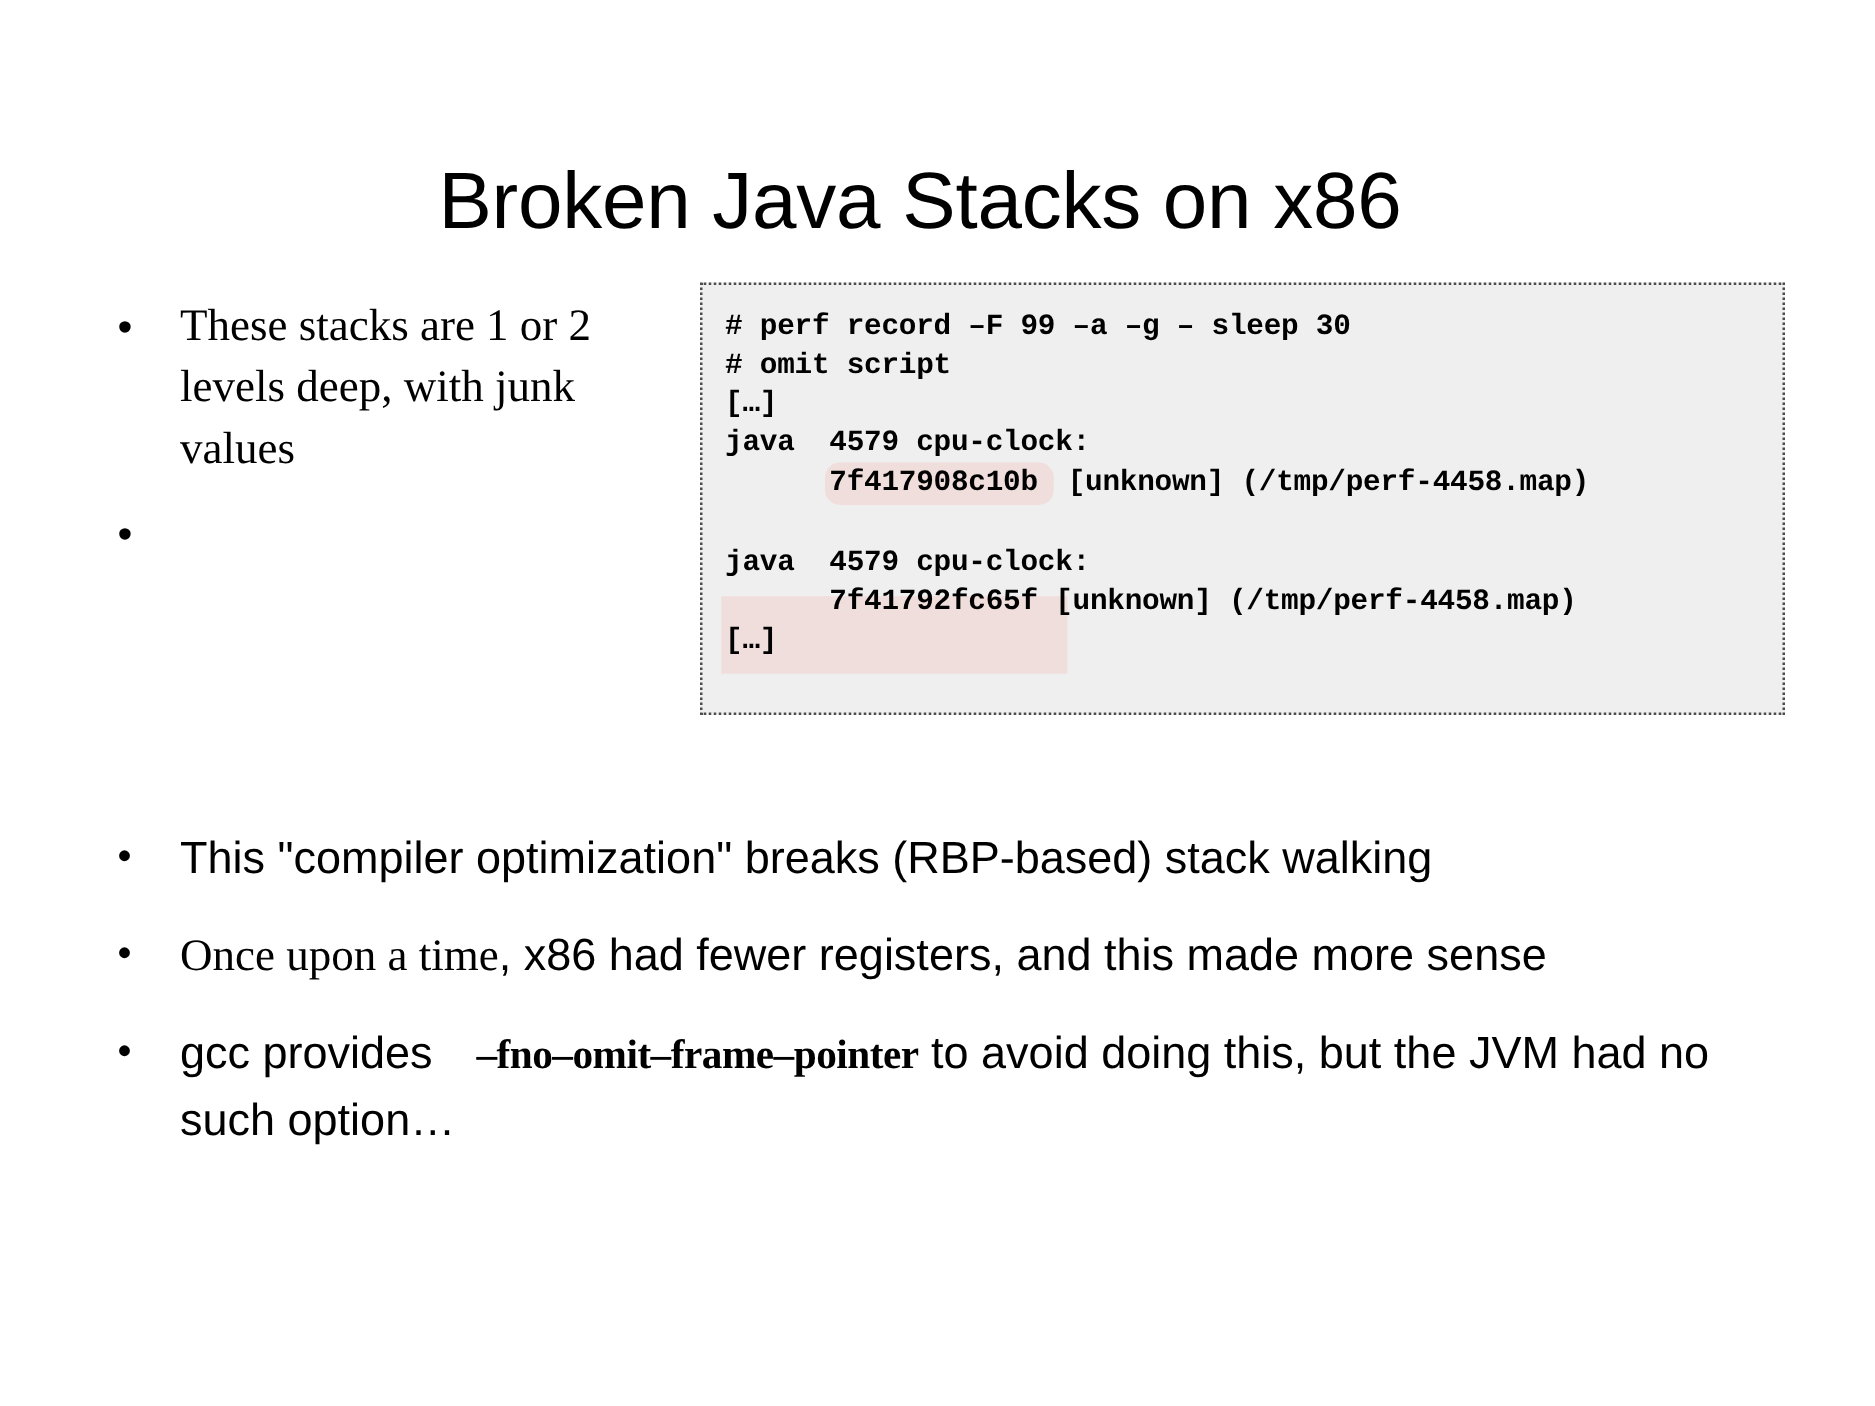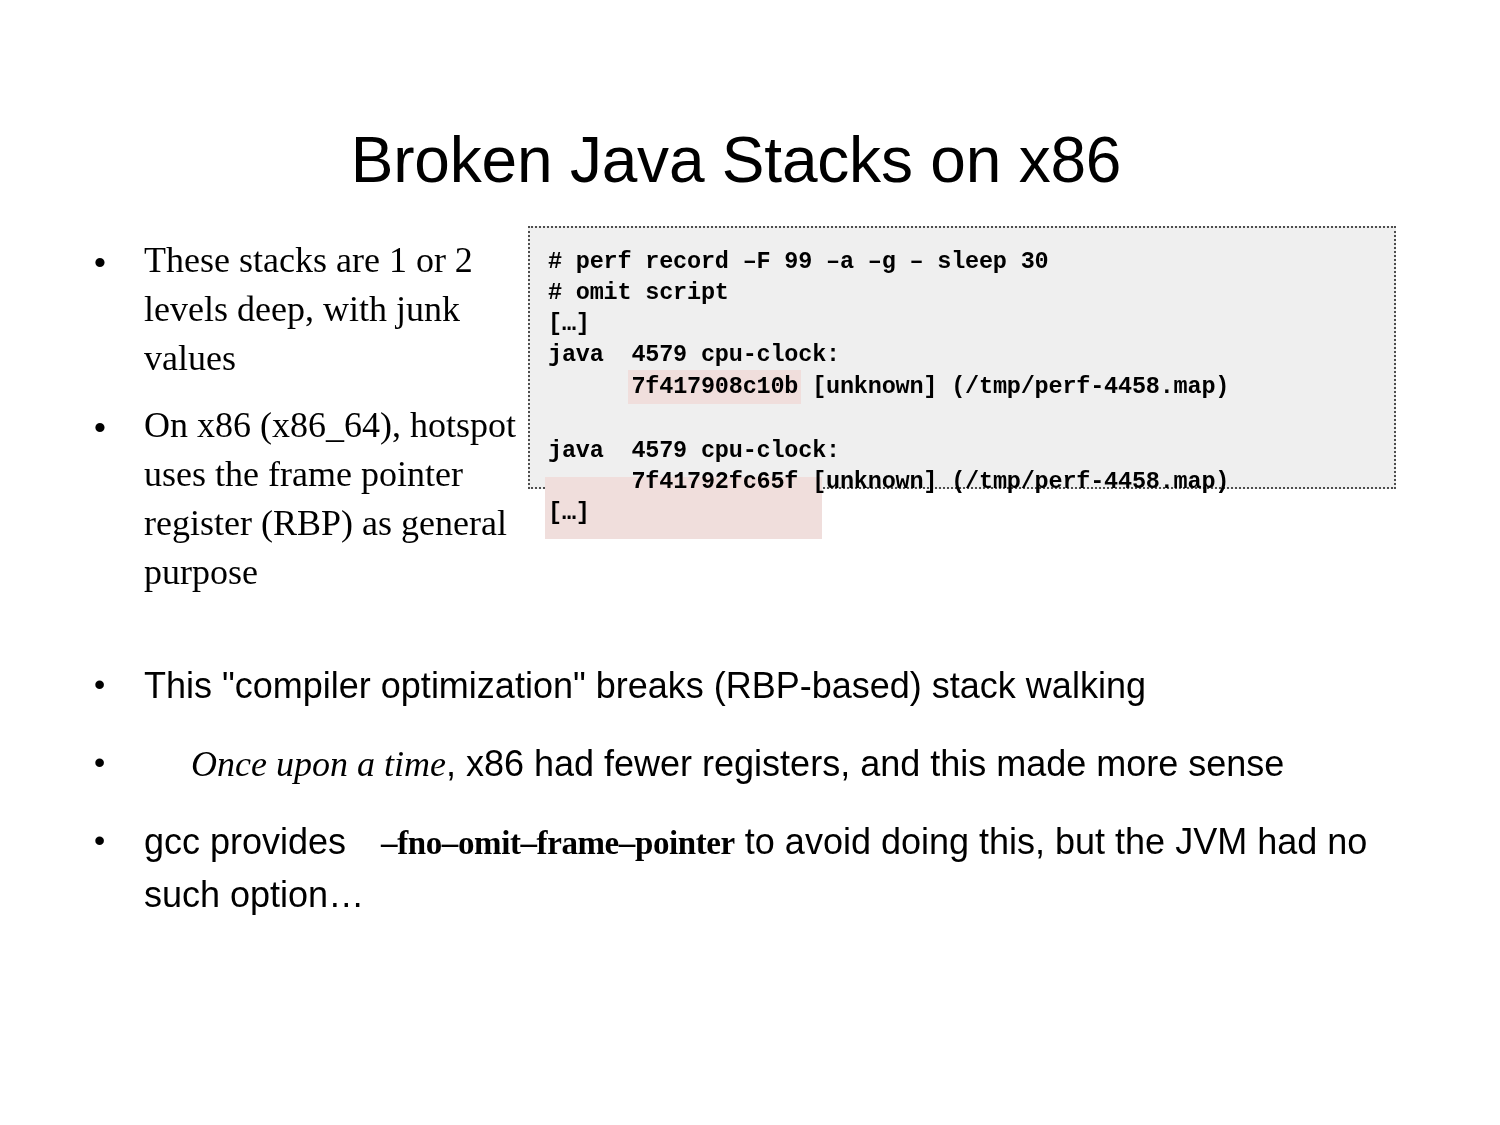--- a/index.html
+++ b/index.html
@@ -55,44 +55,45 @@
     display: block;
     font-size: 36px;
     line-height: 49px;
     font-weight: 400;
     font-family: Liberation Serif, serif;
   }
 
   
   .code-box {
     position: absolute;
-    left: 528px;
+    left: 560px;
     top: 226px;
     width: 868px;
-    height: 263px;
+    height: 346px;
     box-sizing: border-box;
     background: #efefef;
     border: 2px dotted #4d4d4d;
     padding: 18px 0 0 18px;
   }
   .code-line {
     font-family: "Liberation Mono", "DejaVu Sans Mono", monospace;
     font-size: 23.5px;
     font-weight: bold;
     line-height: 31px;
     white-space: pre;
     letter-spacing: -0.2px;
     position: relative;
   }
   .code-line.gap { height: 31px; }
   .hl {
     background: #f0dedc;
     display: inline-block;
-    padding: 1px 3px 2px 3px;
+    padding: 1px 13px 2px 3px;
     margin: 0 -3px;
+    border-radius: 12px;
   }
   
   .hl-block {
     position: absolute;
     background: #f0dedc;
     left: 15px;
     top: 249px;
     width: 277px;
     height: 62px;
   }
@@ -117,23 +118,21 @@
     font-size: 32px;
     line-height: 48px;
   }
   .lower-row .btext {
     display: block;
     font-size: 36px;
     line-height: 52px;
   }
   .script {
     font-family: "Liberation Serif", "DejaVu Serif", serif;
-    font-style: italic;
     font-size: 36px;
-    margin-left: 47px;
   }
   .mono-b {
     font-family: Liberation Serif, serif;
     font-weight: bold;
     font-size: 33px;
     letter-spacing: -0.4px;
     margin-left: 25px;
   }
 </style>
 </head>
@@ -143,21 +142,20 @@
 
 <div class="left-col">
 
   <div class="bullet-row">
     <span class="dot">•</span>
     <span class="btext">These stacks are 1 or 2 levels deep, with junk values</span>
   </div>
 
   <div class="bullet-row">
     <span class="dot">•</span>
-    <span class="btext">On x86 (x86_64), hotspot uses the frame pointer register (RBP) as general purpose</span>
   </div>
 
 </div>
 
 <div class="code-box">
   <div class="hl-block"></div>
   <div class="code-stack">
 
     <div class="code-line"># perf record –F 99 –a –g – sleep 30</div>
     <div class="code-line"># omit script</div>

